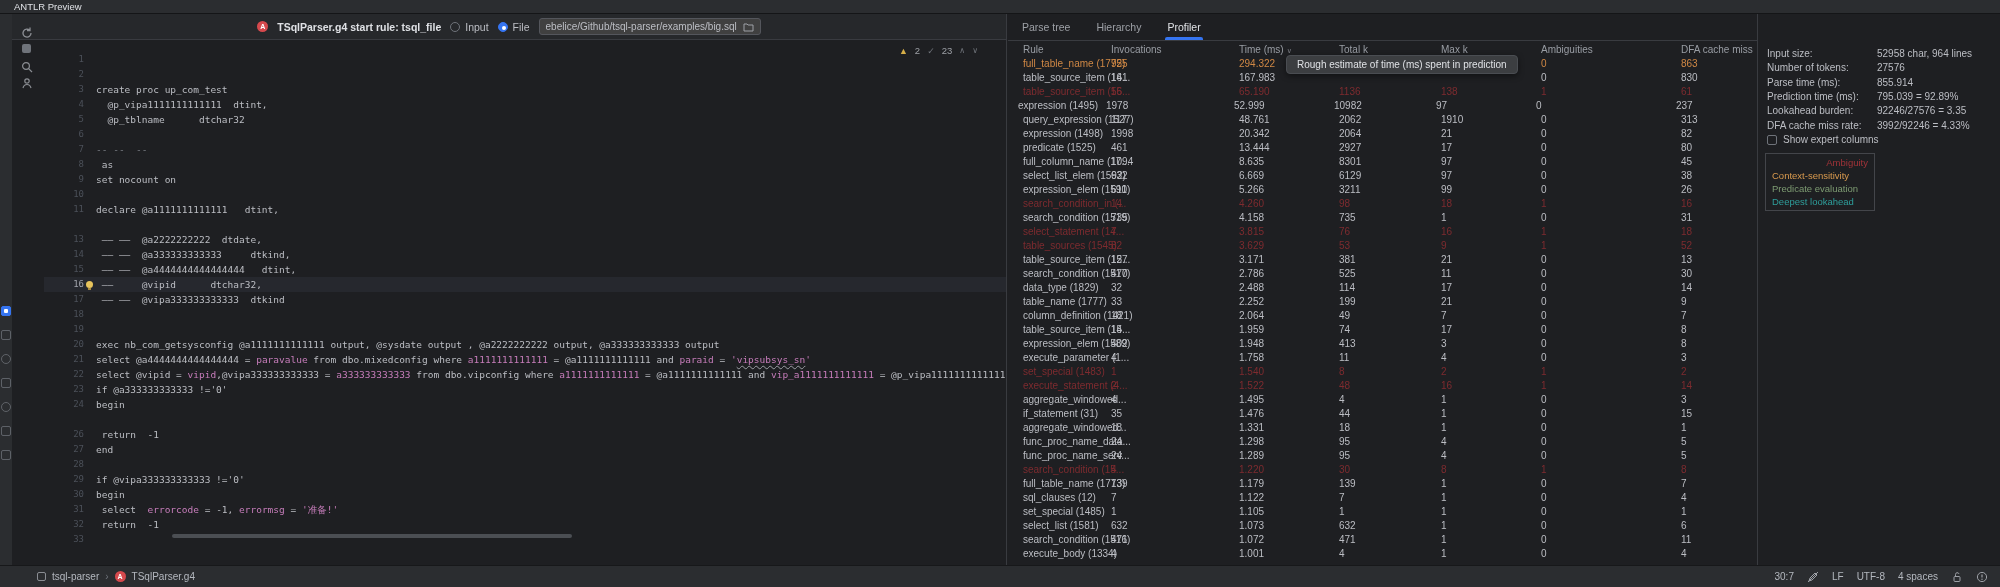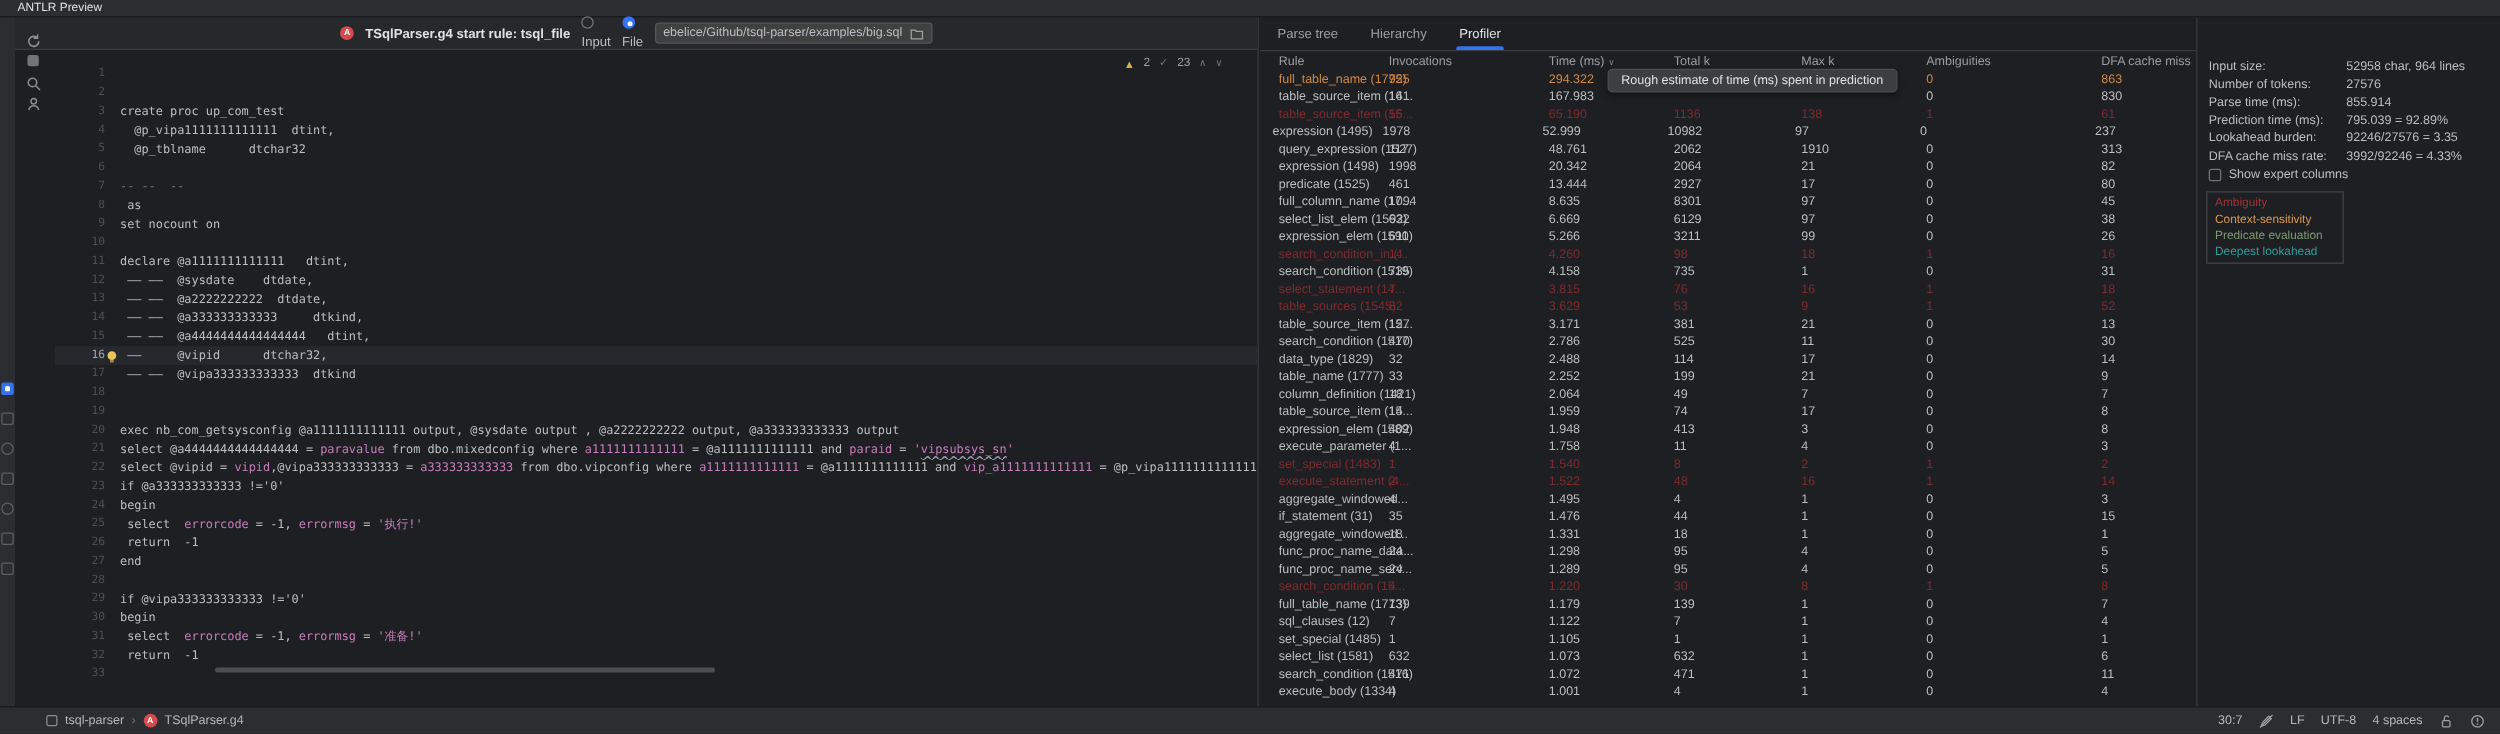--- a/index.html
+++ b/index.html
@@ -24,21 +24,21 @@
   #main { position:absolute; left:12px; top:14px; width:1988px; height:551px; background:#1e1f22; }
 
   
   #left-panel { position:absolute; left:0; top:0; width:995px; height:551px; border-right:1px solid #393b40; }
   #left-header { position:absolute; left:0; top:0; width:100%; height:26px; background:#26282b;
     border-bottom:1px solid #393b40; display:flex; align-items:center; justify-content:center; gap:9px;
     font-size:10.5px; color:#bcbec4; }
   .antlr-ic { width:11px; height:11px; border-radius:50%; background:#d6494d; color:#fff;
     font-size:7px; font-weight:bold; text-align:center; line-height:11px; display:inline-block; flex:none; }
   #grammar-label { font-weight:bold; color:#dfe1e5; }
-  .radio { display:flex; align-items:flex-start; gap:5px;flex-direction:column; }
+  .radio { display:flex; align-items:center; gap:5px; }
   .radio .dot { width:10px; height:10px; border-radius:50%; border:1px solid #6f737a; }
   .radio.checked .dot { background:#3574f0; border-color:#3574f0; position:relative; }
   .radio.checked .dot::after { content:""; position:absolute; left:3px; top:3px; width:4px; height:4px;
     border-radius:50%; background:#fff; }
   #filebox { height:17px; border:1px solid #54565c; border-radius:3px; background:#404040;
     display:flex; align-items:center; gap:6px; padding:0 6px; font-size:10px; color:#bcbec4; }
 
   
   .tb-ic { position:absolute; left:8px; width:14px; height:14px; color:#9da0a6; opacity:.85; }
   .tb-ic svg { width:14px; height:14px; }
@@ -170,34 +170,32 @@
         <div class="code-line" style="top: 27px;"><span class="ln">2</span><span class="code"></span></div>
         <div class="code-line" style="top: 42px;"><span class="ln">3</span><span class="code"><span class="tk-d">create proc up_com_test</span></span></div>
         <div class="code-line" style="top: 57px;"><span class="ln">4</span><span class="code"><span class="tk-d">  @p_vipa1111111111111  dtint,</span></span></div>
         <div class="code-line" style="top: 72px;"><span class="ln">5</span><span class="code"><span class="tk-d">  @p_tblname      dtchar32</span></span></div>
         <div class="code-line" style="top: 87px;"><span class="ln">6</span><span class="code"></span></div>
         <div class="code-line" style="top: 102px;"><span class="ln">7</span><span class="code"><span class="tk-c">-- --  --</span></span></div>
         <div class="code-line" style="top: 117px;"><span class="ln">8</span><span class="code"><span class="tk-d"> as</span></span></div>
         <div class="code-line" style="top: 132px;"><span class="ln">9</span><span class="code"><span class="tk-d">set nocount on</span></span></div>
         <div class="code-line" style="top: 147px;"><span class="ln">10</span><span class="code"></span></div>
         <div class="code-line" style="top: 162px;"><span class="ln">11</span><span class="code"><span class="tk-d">declare @a1111111111111   dtint,</span></span></div>
-        <div class="code-line" style="top: 177px;"><span class="ln">12</span><span class="code"><span class="tk-d"> —— ——  @sysdate    dtdate,</span></span></div>
         <div class="code-line" style="top: 192px;"><span class="ln">13</span><span class="code"><span class="tk-d"> —— ——  @a2222222222  dtdate,</span></span></div>
         <div class="code-line" style="top: 207px;"><span class="ln">14</span><span class="code"><span class="tk-d"> —— ——  @a333333333333     dtkind,</span></span></div>
         <div class="code-line" style="top: 222px;"><span class="ln">15</span><span class="code"><span class="tk-d"> —— ——  @a4444444444444444   dtint,</span></span></div>
         <div class="code-line current" style="top: 237px;"><span class="ln">16</span><span class="bulb"></span><span class="code"><span class="tk-d"> ——     @vipid      dtchar32,</span></span></div>
         <div class="code-line" style="top: 252px;"><span class="ln">17</span><span class="code"><span class="tk-d"> —— ——  @vipa333333333333  dtkind</span></span></div>
         <div class="code-line" style="top: 267px;"><span class="ln">18</span><span class="code"></span></div>
         <div class="code-line" style="top: 282px;"><span class="ln">19</span><span class="code"></span></div>
         <div class="code-line" style="top: 297px;"><span class="ln">20</span><span class="code"><span class="tk-d">exec nb_com_getsysconfig @a1111111111111 output, @sysdate output , @a2222222222 output, @a333333333333 output</span></span></div>
         <div class="code-line" style="top: 312px;"><span class="ln">21</span><span class="code"><span class="tk-d">select @a4444444444444444 = </span><span class="tk-p">paravalue</span><span class="tk-d"> from dbo.mixedconfig where </span><span class="tk-p">a1111111111111</span><span class="tk-d"> = @a1111111111111 and </span><span class="tk-p">paraid</span><span class="tk-d"> = </span><span class="tk-s">'</span><span class="tk-su">vipsubsys_sn</span><span class="tk-s">'</span></span></div>
         <div class="code-line" style="top: 327px;"><span class="ln">22</span><span class="code"><span class="tk-d">select @vipid = </span><span class="tk-p">vipid</span><span class="tk-d">,@vipa333333333333 = </span><span class="tk-p">a333333333333</span><span class="tk-d"> from dbo.vipconfig where </span><span class="tk-p">a1111111111111</span><span class="tk-d"> = @a1111111111111 and </span><span class="tk-p">vip_a1111111111111</span><span class="tk-d"> = @p_vipa1111111111111</span></span></div>
         <div class="code-line" style="top: 342px;"><span class="ln">23</span><span class="code"><span class="tk-d">if @a333333333333 !='0'</span></span></div>
         <div class="code-line" style="top: 357px;"><span class="ln">24</span><span class="code"><span class="tk-d">begin</span></span></div>
-        <div class="code-line" style="top: 372px;"><span class="ln">25</span><span class="code"><span class="tk-d"> select  </span><span class="tk-p">errorcode</span><span class="tk-d"> = -1, </span><span class="tk-p">errormsg</span><span class="tk-d"> = </span><span class="tk-s">'执行!'</span></span></div>
         <div class="code-line" style="top: 387px;"><span class="ln">26</span><span class="code"><span class="tk-d"> return  -1</span></span></div>
         <div class="code-line" style="top: 402px;"><span class="ln">27</span><span class="code"><span class="tk-d">end</span></span></div>
         <div class="code-line" style="top: 417px;"><span class="ln">28</span><span class="code"></span></div>
         <div class="code-line" style="top: 432px;"><span class="ln">29</span><span class="code"><span class="tk-d">if @vipa333333333333 !='0'</span></span></div>
         <div class="code-line" style="top: 447px;"><span class="ln">30</span><span class="code"><span class="tk-d">begin</span></span></div>
         <div class="code-line" style="top: 462px;"><span class="ln">31</span><span class="code"><span class="tk-d"> select  </span><span class="tk-p">errorcode</span><span class="tk-d"> = -1, </span><span class="tk-p">errormsg</span><span class="tk-d"> = </span><span class="tk-s">'准备!'</span></span></div>
         <div class="code-line" style="top: 477px;"><span class="ln">32</span><span class="code"><span class="tk-d"> return  -1</span></span></div>
         <div class="code-line" style="top: 492px;"><span class="ln">33</span><span class="code"></span></div>
       </div>
     <div id="h-scroll"></div>
@@ -564,21 +562,21 @@
         <div class="stat-row" style="top: 61.6px;"><span>Parse time (ms):</span><span class="stat-val">855.914</span></div>
         <div class="stat-row" style="top: 75.9px;"><span>Prediction time (ms):</span><span class="stat-val">795.039 = 92.89%</span></div>
         <div class="stat-row" style="top: 90.2px;"><span>Lookahead burden:</span><span class="stat-val">92246/27576 = 3.35</span></div>
         <div class="stat-row" style="top: 104.5px;"><span>DFA cache miss rate:</span><span class="stat-val">3992/92246 = 4.33%</span></div>
       </div>
     <div id="expert-row">
       <span id="expert-box"></span>
       <span>Show expert columns</span>
     </div>
     <div id="legend">
-        <div class="leg-item" style="color: rgb(160, 51, 56);">Ambiguity</div>
+        <div class="leg-item" style="color: rgb(160, 51, 56); text-align: right;">Ambiguity</div>
         <div class="leg-item" style="color: rgb(217, 154, 78);">Context-sensitivity</div>
         <div class="leg-item" style="color: rgb(125, 155, 114);">Predicate evaluation</div>
         <div class="leg-item" style="color: rgb(46, 158, 155);">Deepest lookahead</div>
       </div>
   </div>
 </div>
 
 <div id="statusbar">
   <div id="sb-left">
     <span class="proj-ic"></span>

